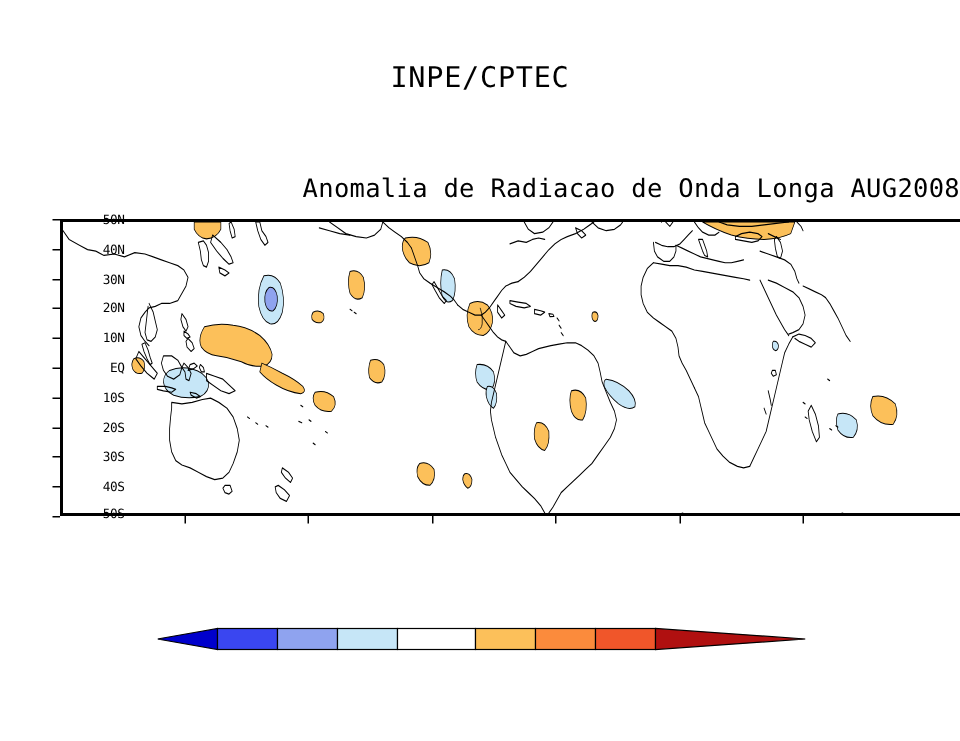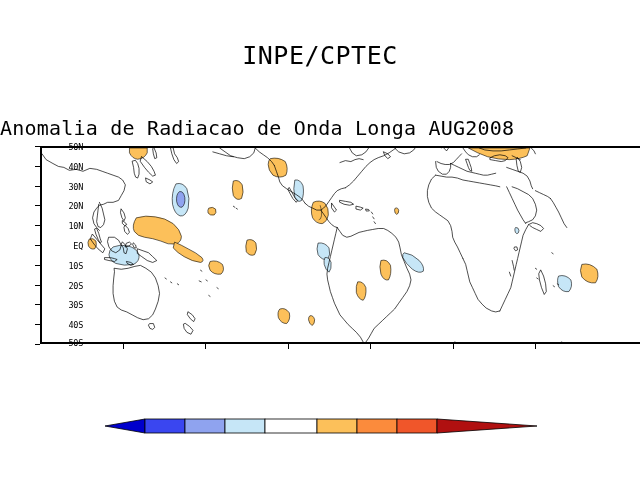--- a/index.html
+++ b/index.html
@@ -18,32 +18,32 @@
   #page-root {
     position: absolute;
     inset: 0;
   }
   .main-title {
     position: absolute;
     left: 0;
     top: 41px;
     width: 640px;
     text-align: center;
-    font-size: 25px;
+    font-size: 19px;
     letter-spacing: 0.5px;
     font-family: "DejaVu Sans Mono", "Liberation Mono", monospace;
     white-space: nowrap;
   }
   .map-title {
     position: absolute;
     left: 0;
     top: 116px;
     width: 640px;
-    text-align: left;
-    font-size: 20px;
+    text-align: right;
+    font-size: 17px;
     letter-spacing: 0.2px;
     font-family: "DejaVu Sans Mono", "Liberation Mono", monospace;
     white-space: nowrap;
   }
   #map-panel {
     position: absolute;
     left: 40px;
     top: 146px;
     width: 625px;
     height: 198px;

